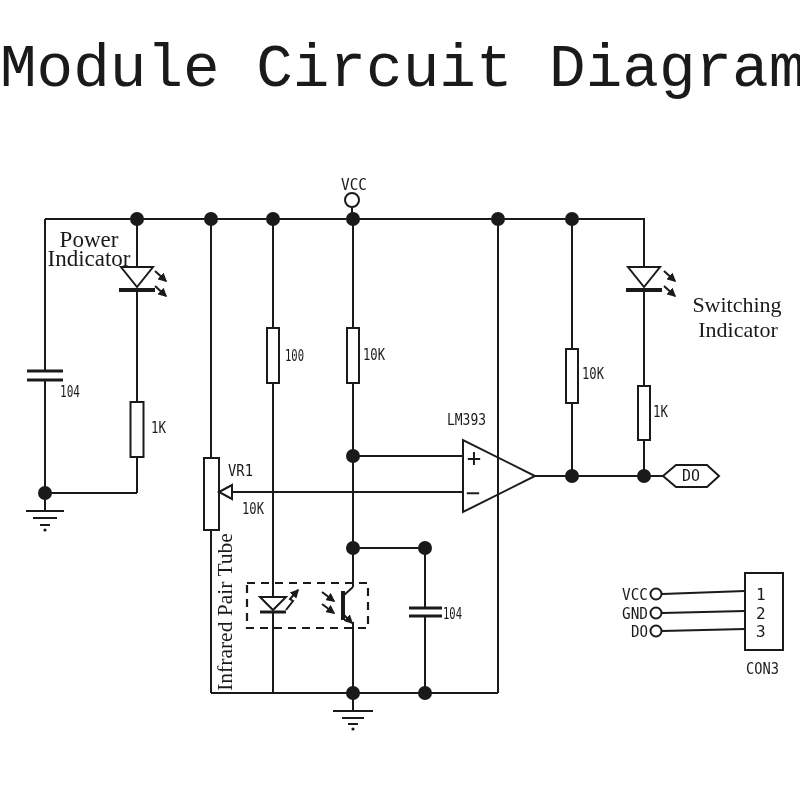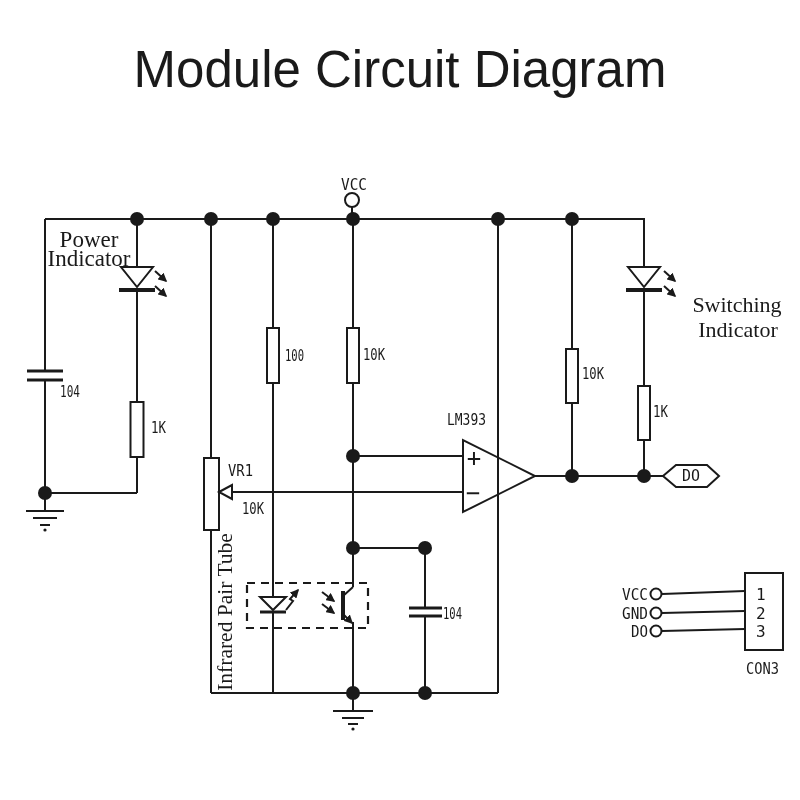--- a/index.html
+++ b/index.html
@@ -8,22 +8,22 @@
     width: 800px; height: 800px;
     background: var(--bg);
     font-family: "Liberation Serif", serif;
     position: relative;
     overflow: hidden;
   }
   .title {
     position: absolute;
     top: 38px; left: 0; width: 800px;
     text-align: center;
-    font-family: Liberation Sans, sans-serif;
-    font-size: 51px;
+    font-family: Liberation Mono, monospace;
+    font-size: 61px;
     line-height: 64px;
     color: var(--ink);
     white-space: nowrap;
   }
   svg.schematic { position: absolute; top: 0; left: 0; }
   .wire   { stroke: var(--ink); stroke-width: 2; fill: none; }
   .plate  { stroke: var(--ink); stroke-width: 3; fill: none; }
   .bar    { stroke: var(--ink); stroke-width: 4; fill: none; }
   .sym    { stroke: var(--ink); stroke-width: 2; fill: #ffffff; }
   .dashedbox { stroke: var(--ink); stroke-width: 2.2; fill: none; stroke-dasharray: 8 6; }

